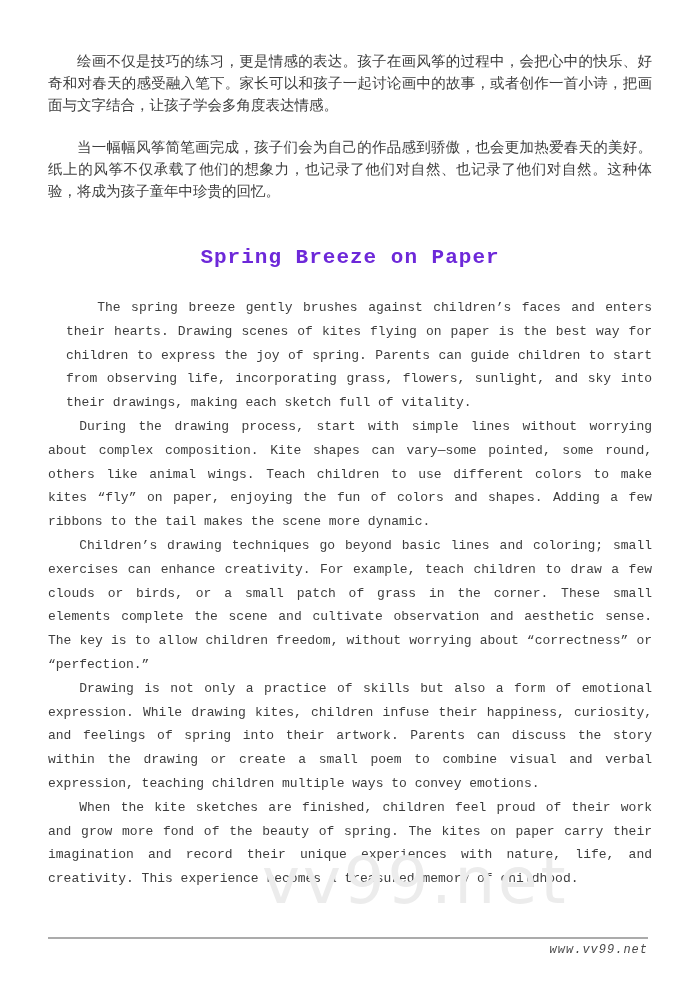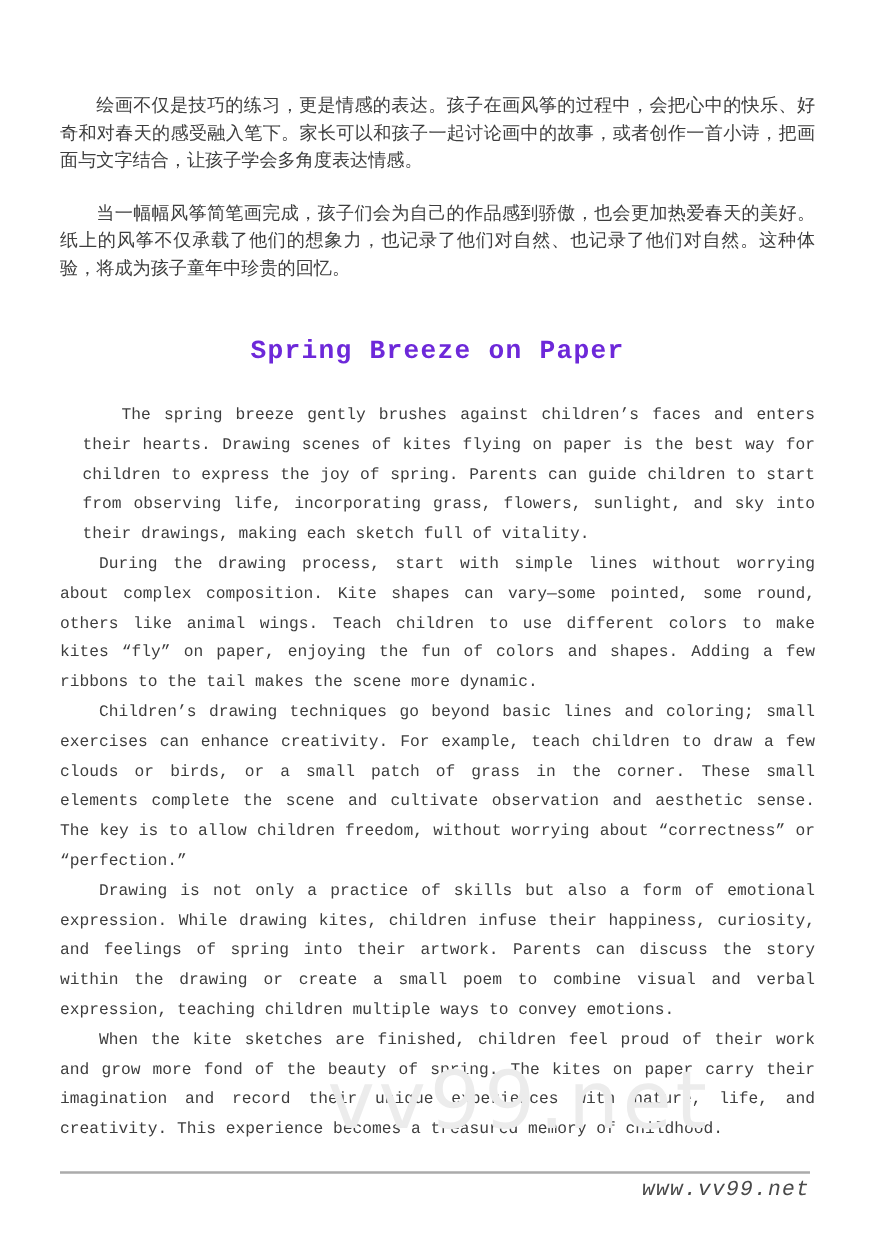--- a/index.html
+++ b/index.html
@@ -8,21 +8,21 @@
     width: 700px;
     height: 989px;
     background: #ffffff;
     overflow: hidden;
   }
   .content {
     position: absolute;
     left: 48px;
     top: 0;
     width: 604px;
-    padding-top: 74px;
+    padding-top: 50px;
   }
   .zh-para {
     font-family: "DejaVu Serif", serif;
     font-size: 14.5px;
     line-height: 22px;
     color: #3d3d3d;
     text-align: justify;
     text-indent: 2em;
     margin: 0 0 20px 0;
   }
@@ -66,21 +66,21 @@
     width: 600px;
     height: 2px;
     background: #ababab;
   }
   .footer-site {
     position: absolute;
     right: 52px;
     top: 943px;
     font-family: "Liberation Mono", monospace;
     font-style: italic;
-    font-size: 17px;
+    font-size: 12px;
     letter-spacing: 1px;
     color: #4a4a4a;
     text-align: center;
   }
 </style>
 </head>
 <body>
 
 <div class="page">
   <div class="content">

